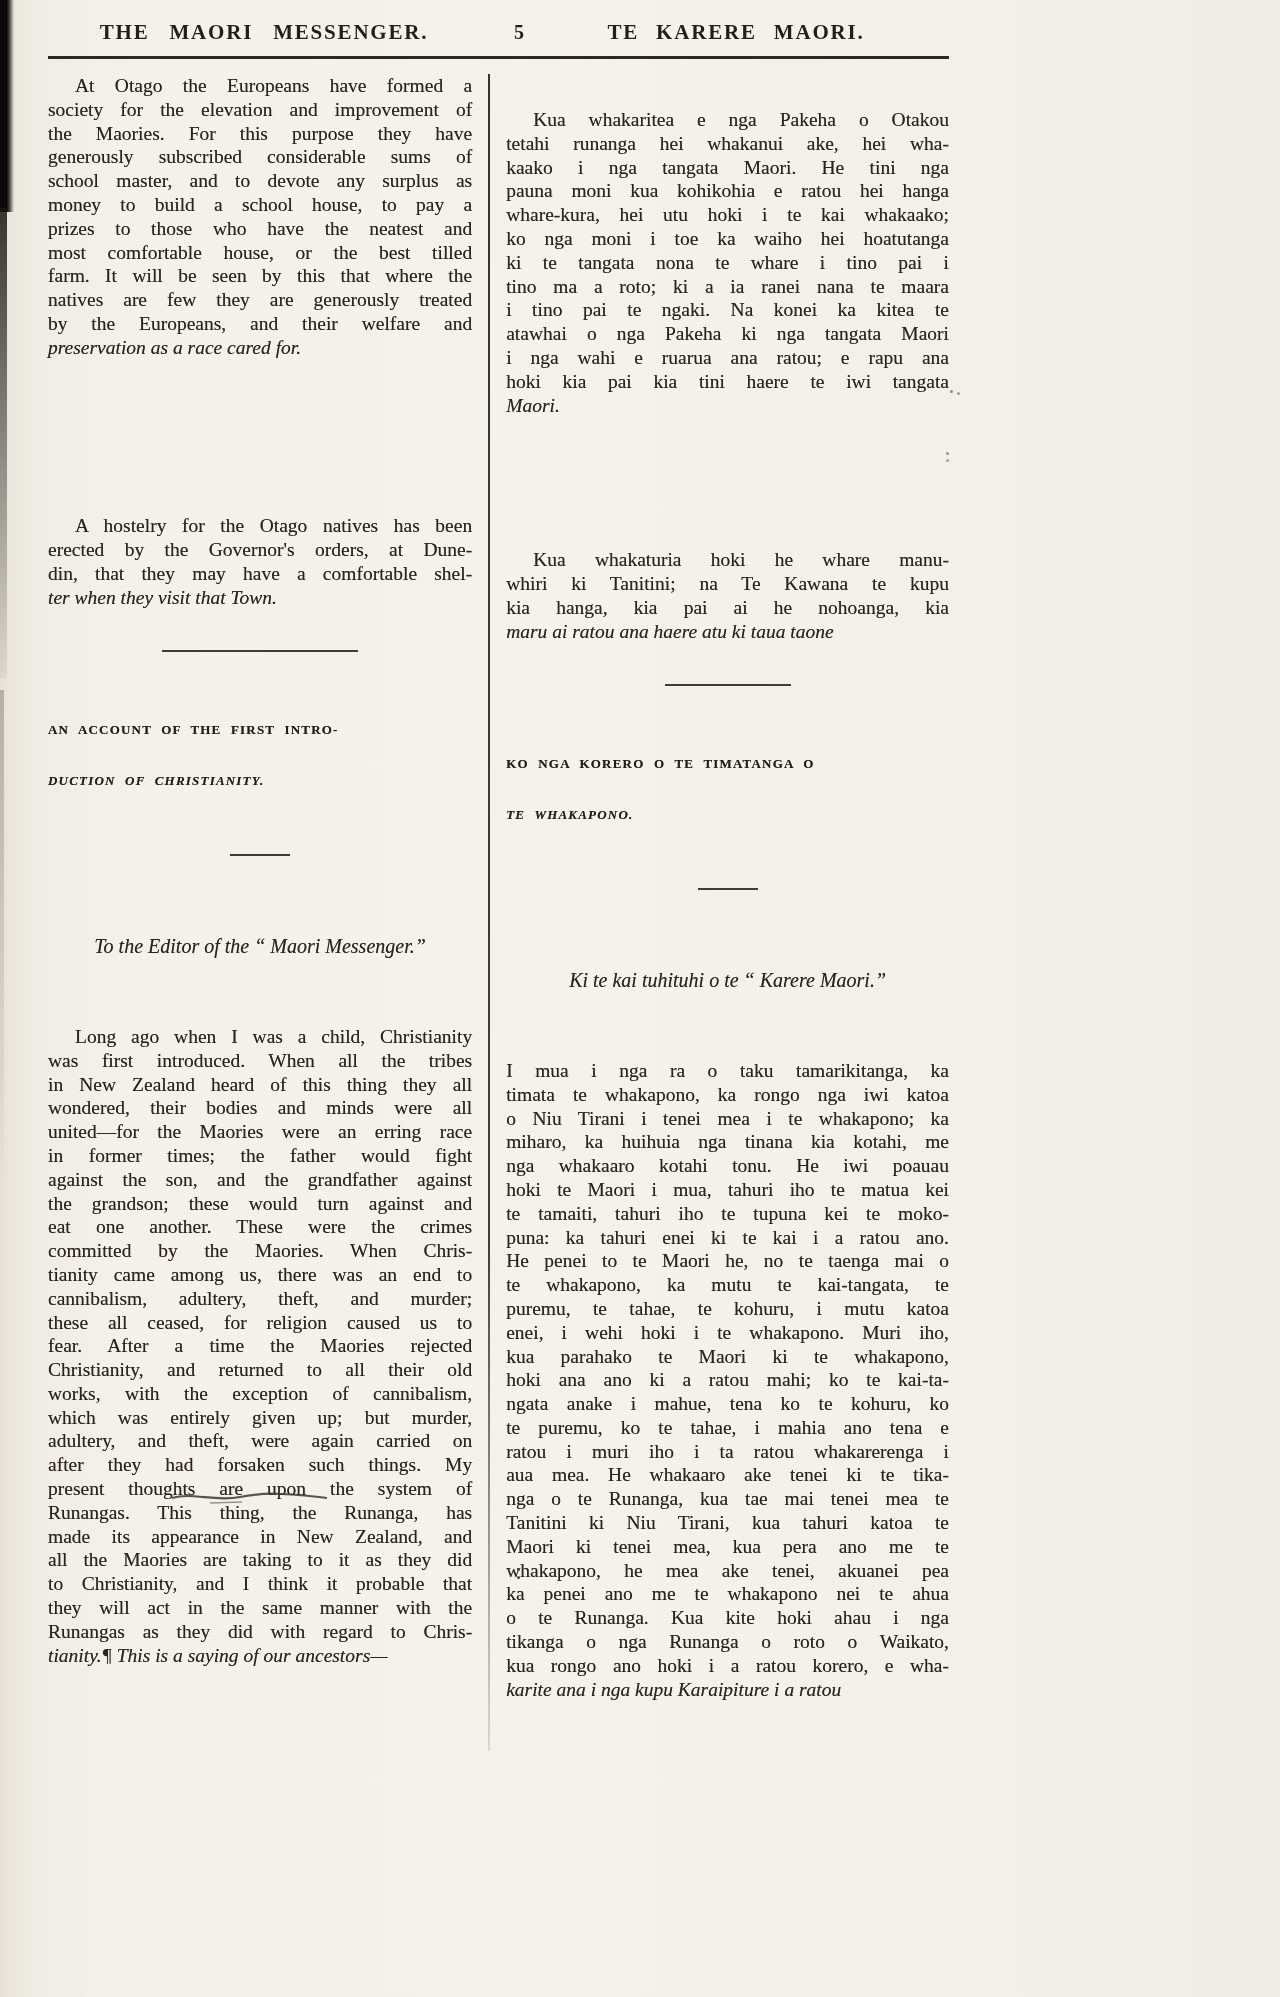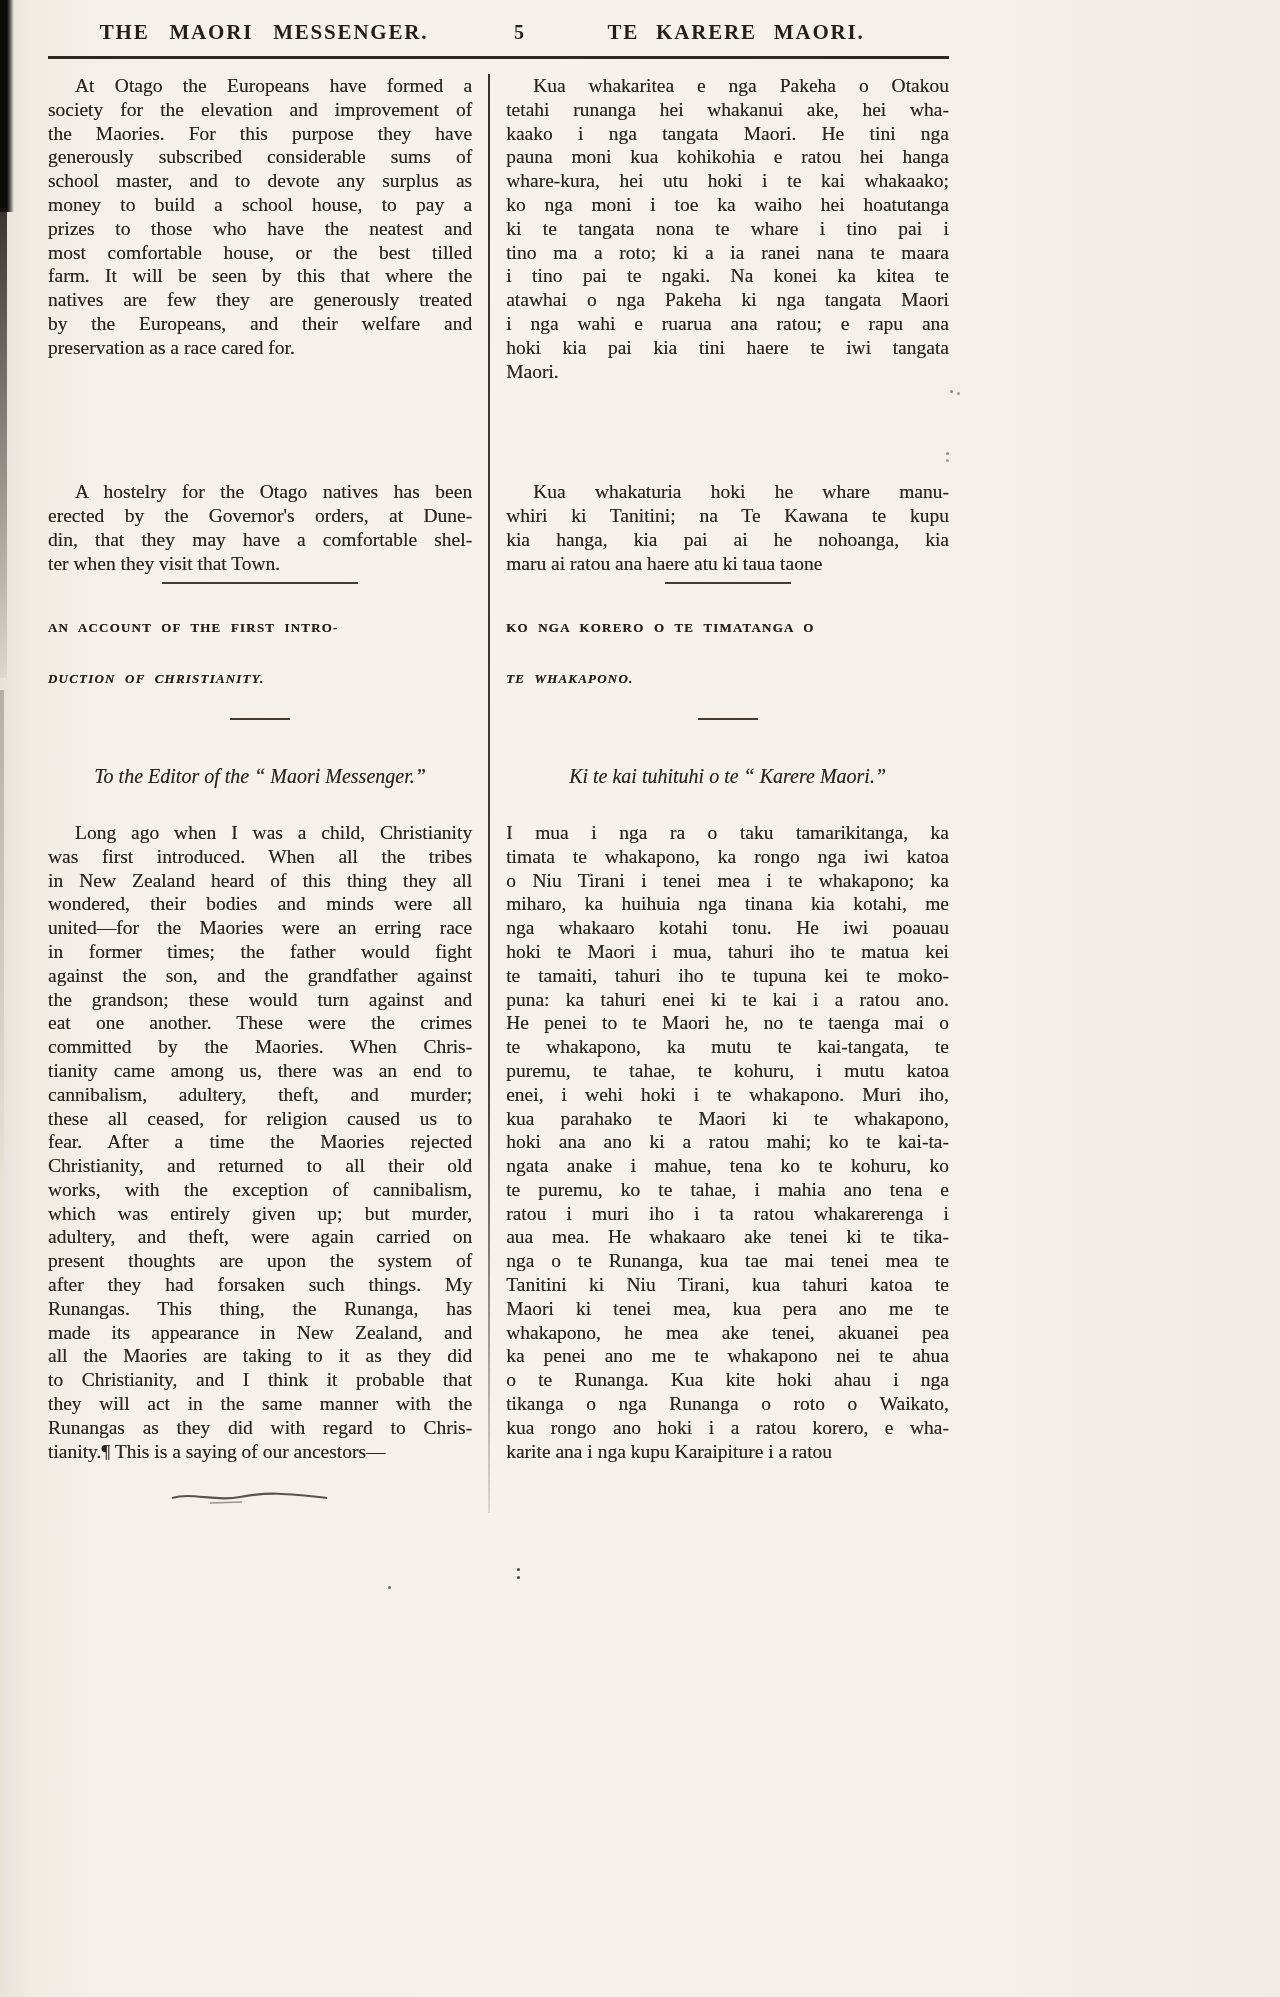--- a/index.html
+++ b/index.html
@@ -20,24 +20,24 @@
   .mh-right { width:356px; text-align:center; word-spacing:10px; }
   .head-rule { margin-top:11px; border-top:3px solid #2e2820; }
 
   
   .cols { position:relative; padding-bottom:50px; }
   .vdiv { position:absolute; left:440px; top:0; bottom:0; width:2px;
           background:linear-gradient(180deg,#3a332a 0%,#463e34 70%,rgba(70,62,52,0.15) 100%); }
   .row  { display:flex; align-items:flex-start;gap:16px; }
   .cell { font-size:19.5px; line-height:23.8px; }
   .cell.lc { width:432px; }
-  .cell.rc { width:451px; margin-left:18px; }
+  .cell.rc { width:451px; margin-left:18px;margin-top:34px; }
 
   .para .line { text-align:justify; text-align-last:justify; text-shadow:0 0 0.5px rgba(40,33,25,0.55); }
-  .para .line:last-child { text-align-last:left; }
+  .para .line:last-child { text-align-last:left;font-style:italic; }
   .para.indent .line:first-child { padding-left:27px; }
 
   .row-para1  { margin-top:15px; }
   .row-para2  { margin-top:97px; }
   .row-div1   { margin-top:6px;  }
   .row-head   { margin-top:32px; }
   .row-div2   { margin-top:27px; }
   .row-byline { margin-top:45px; }
   .row-body   { margin-top:32px; }
 
@@ -180,22 +180,22 @@
           <div class="line">eat one another. These were the crimes</div>
           <div class="line">committed by the Maories. When Chris-</div>
           <div class="line">tianity came among us, there was an end to</div>
           <div class="line">cannibalism, adultery, theft, and murder;</div>
           <div class="line">these all ceased, for religion caused us to</div>
           <div class="line">fear. After a time the Maories rejected</div>
           <div class="line">Christianity, and returned to all their old</div>
           <div class="line">works, with the exception of cannibalism,</div>
           <div class="line">which was entirely given up; but murder,</div>
           <div class="line">adultery, and theft, were again carried on</div>
+          <div class="line">after they had forsaken such things. My</div>
           <div class="line">present thoughts are upon the system of</div>
-          <div class="line">after they had forsaken such things. My</div>
           <div class="line">Runangas. This thing, the Runanga, has</div>
           <div class="line">made its appearance in New Zealand, and</div>
           <div class="line">all the Maories are taking to it as they did</div>
           <div class="line">to Christianity, and I think it probable that</div>
           <div class="line">they will act in the same manner with the</div>
           <div class="line">Runangas as they did with regard to Chris-</div>
           <div class="line">tianity.¶ This is a saying of our ancestors—</div>
         </div>
       <div class="cell rc para">
           <div class="line">I mua i nga ra o taku tamarikitanga, ka</div>

